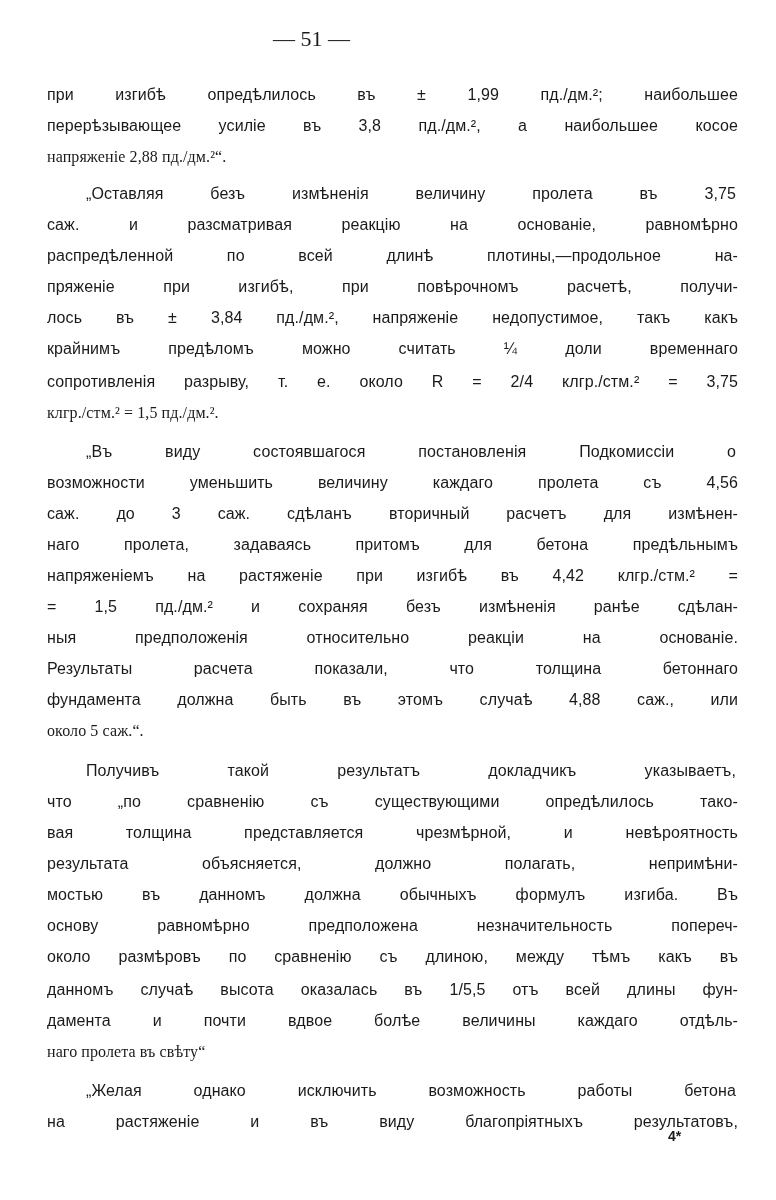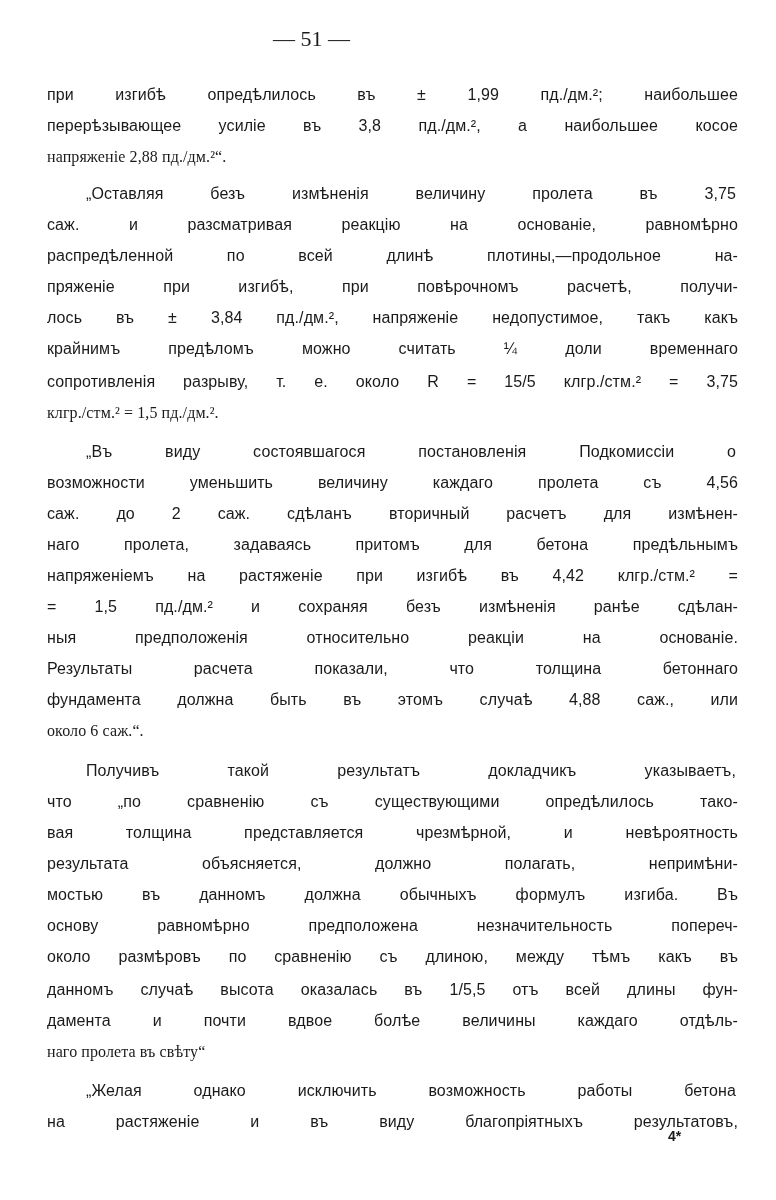--- a/index.html
+++ b/index.html
@@ -24,33 +24,33 @@
   <div class="line" style="top:80px">при изгибѣ опредѣлилось въ ± 1,99 пд./дм.²; наибольшее</div>
   <div class="line" style="top:111px">перерѣзывающее усилie въ 3,8 пд./дм.², а наибольшее косое</div>
   <div class="line last" style="top:142px">напряженie 2,88 пд./дм.²“.</div>
 
   <div class="line indent" style="top:179px">„Оставляя безъ измѣненiя величину пролета въ 3,75</div>
   <div class="line" style="top:210px">саж. и разсматривая реакцiю на основанie, равномѣрно</div>
   <div class="line" style="top:241px">распредѣленной по всей длинѣ плотины,—продольное на-</div>
   <div class="line" style="top:272px">пряженie при изгибѣ, при повѣрочномъ расчетѣ, получи-</div>
   <div class="line" style="top:303px">лось въ ± 3,84 пд./дм.², напряженie недопустимое, такъ какъ</div>
   <div class="line" style="top:334px">крайнимъ предѣломъ можно считать ¼ доли временнаго</div>
-  <div class="line" style="top:367px">сопротивленiя разрыву, т. е. около R = 15/5 клгр./стм.² = 3,75</div>
+  <div class="line" style="top:367px">сопротивленiя разрыву, т. е. около R = 2/4 клгр./стм.² = 3,75</div>
   <div class="line last" style="top:398px">клгр./стм.² = 1,5 пд./дм.².</div>
 
   <div class="line indent" style="top:437px">„Въ виду состоявшагося постановленiя Подкомиссiи о</div>
   <div class="line" style="top:468px">возможности уменьшить величину каждаго пролета съ 4,56</div>
-  <div class="line" style="top:499px">саж. до 2 саж. сдѣланъ вторичный расчетъ для измѣнен-</div>
+  <div class="line" style="top:499px">саж. до 3 саж. сдѣланъ вторичный расчетъ для измѣнен-</div>
   <div class="line" style="top:530px">наго пролета, задаваясь притомъ для бетона предѣльнымъ</div>
   <div class="line" style="top:561px">напряженiемъ на растяженie при изгибѣ въ 4,42 клгр./стм.² =</div>
   <div class="line" style="top:592px">= 1,5 пд./дм.² и сохраняя безъ измѣненiя ранѣе сдѣлан-</div>
   <div class="line" style="top:623px">ныя предположенiя относительно реакцiи на основанie.</div>
   <div class="line" style="top:654px">Результаты расчета показали, что толщина бетоннаго</div>
   <div class="line" style="top:685px">фундамента должна быть въ этомъ случаѣ 4,88 саж., или</div>
-  <div class="line last" style="top:716px">около 6 саж.“.</div>
+  <div class="line last" style="top:716px">около 5 саж.“.</div>
 
   <div class="line indent" style="top:756px">Получивъ такой результатъ докладчикъ указываетъ,</div>
   <div class="line" style="top:787px">что „по сравненiю съ существующими опредѣлилось тако-</div>
   <div class="line" style="top:818px">вая толщина представляется чрезмѣрной, и невѣроятность</div>
   <div class="line" style="top:849px">результата объясняется, должно полагать, непримѣни-</div>
   <div class="line" style="top:880px">мостью въ данномъ должна обычныхъ формулъ изгиба. Въ</div>
   <div class="line" style="top:911px">основу равномѣрно предположена незначительность попереч-</div>
   <div class="line" style="top:942px">около размѣровъ по сравненiю съ длиною, между тѣмъ какъ въ</div>
   <div class="line" style="top:975px">данномъ случаѣ высота оказалась въ 1/5,5 отъ всей длины фун-</div>
   <div class="line" style="top:1006px">дамента и почти вдвое болѣе величины каждаго отдѣль-</div>

